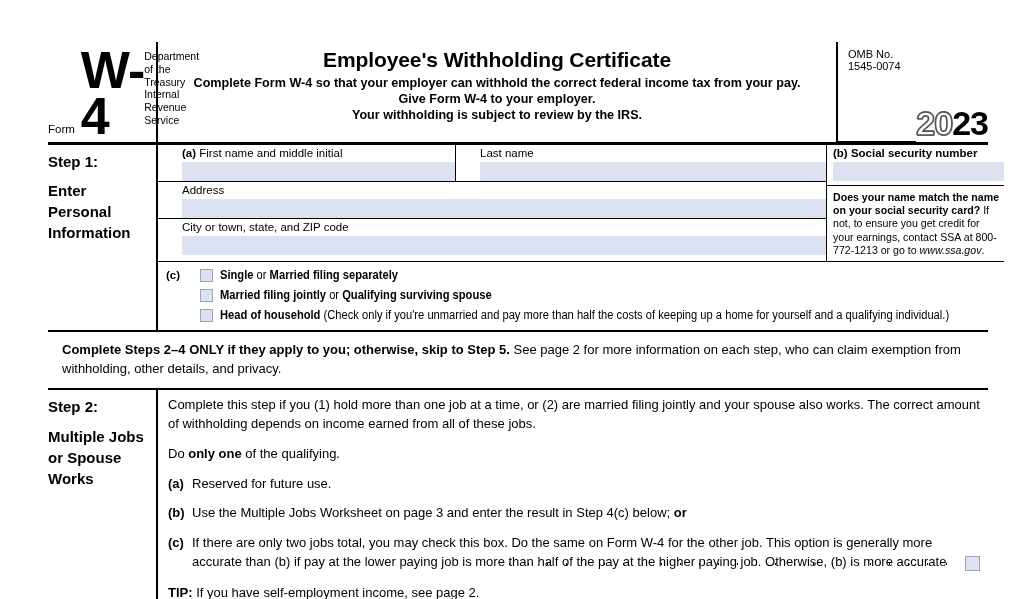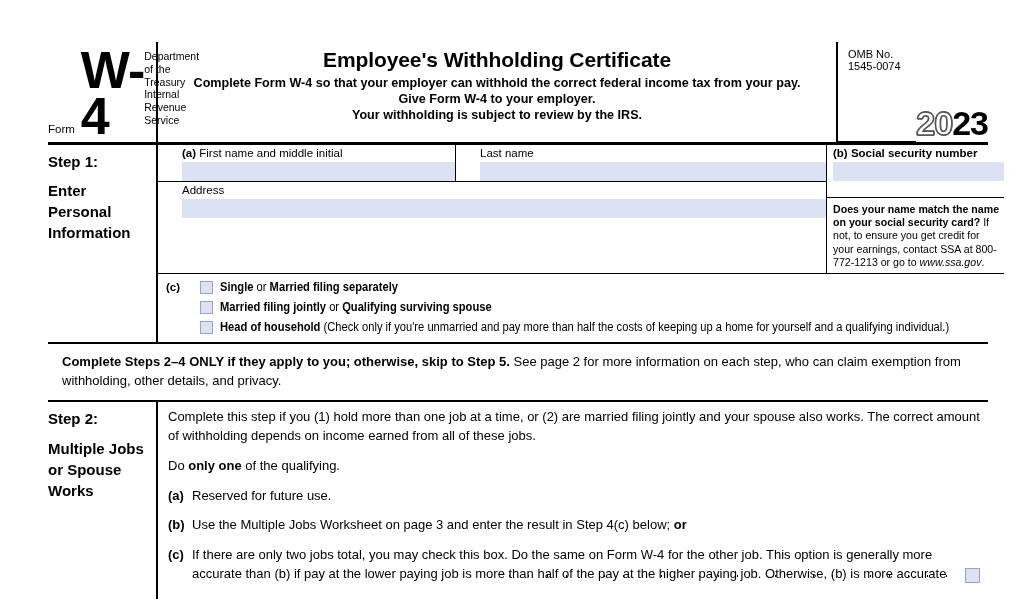--- a/index.html
+++ b/index.html
@@ -189,21 +189,21 @@
   .s1-ssn {
     flex: 0 0 178px;
     width: 178px;
     border-left: 1.5px solid #000;
     box-sizing: border-box;
     display: flex;
     flex-direction: column;
   }
   .ssn-top {
     border-bottom: 1.5px solid #000;
-    padding: 2px 0 16px 6px;
+    padding: 2px 0 4px 6px;
   }
   .ssn-note {
     font-size: 10.6px;
     line-height: 1.26;
     padding: 5px 4px 4px 6px;
     flex: 1 1 auto;
   }
   .ssn-note b { font-weight: bold; }
   .ssn-note i { font-style: italic; }
 
@@ -373,20 +373,26 @@
             </div>
           </div>
 
           <div class="name-row">
             <div class="fld cell-wide">
               <div class="fld-label">Address</div>
               <div class="fld-input"></div>
             </div>
           </div>
 
+          <div class="name-row">
+            <div class="fld cell-wide">
+              <div class="fld-label">City or town, state, and ZIP code</div>
+              <div class="fld-input"></div>
+            </div>
+          </div>
 
         </div>
 
         <div class="s1-ssn">
           <div class="ssn-top">
             <div class="fld-label">
               <b>(b)</b>
               <b>Social security number</b>
             </div>
             <div class="fld-input"></div>

